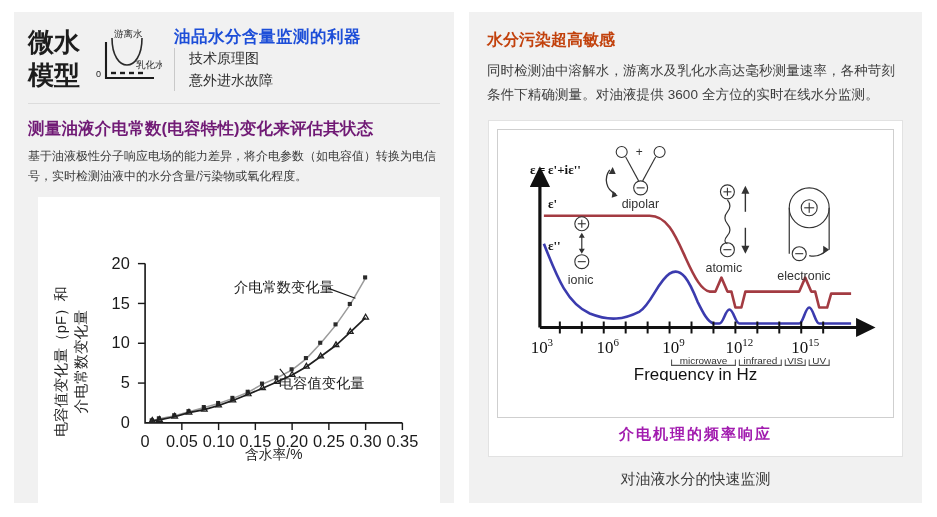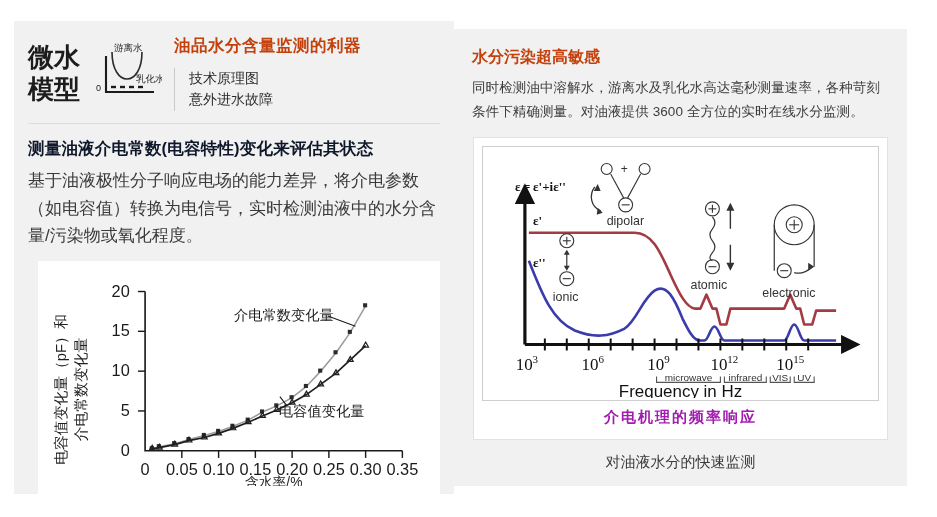--- a/index.html
+++ b/index.html
@@ -8,22 +8,22 @@
     width: 937px; height: 517px;
     background: #ffffff;
     font-family: "Liberation Sans", "DejaVu Sans", sans-serif;
     overflow: hidden;
   }
   .page {
     position: relative;
     width: 937px; height: 517px;
     background: #ffffff;
     display: flex;
+    gap: 15px;
     padding: 12px 15px 14px 14px;
-    align-items: center;
   }
 
   
   .panel {
     background: #f1f1f1;
     display: flex;
     flex-direction: column;
   }
   .panel-left  { width: 440px; }
   .panel-right { width: 453px; }
@@ -44,25 +44,25 @@
     white-space: nowrap;
   }
   .brand-mark {
     position: relative;
     width: 72px; height: 62px;
     flex: 0 0 auto;
   }
   .brand-mark svg { display: block; }
   .lh-text { flex: 1 1 auto; min-width: 0; padding-left: 2px; }
   .lh-title {
-    color: #c2410c;
+    color: #1d4ed8;
     font-size: 16.5px;
     font-weight: bold;
     letter-spacing: .5px;
-    margin-bottom: 11px;
+    margin-bottom: 0;
     white-space: nowrap;
   }
   .lh-grid {
     display: flex;
     align-items: stretch;
   }
   .lh-col {
     font-size: 14px;
     color: #2b2b2b;
     line-height: 1.55;
@@ -75,27 +75,27 @@
     height: 1px;
     background: #dcdcdc;
     margin: 2px 14px 0 14px;
   }
 
   
   .lbody { padding: 10px 14px 0 14px; }
   .h2 {
     font-size: 16.5px;
     font-weight: bold;
-    color: #0f172a;
+    color: #701a75;
     letter-spacing: .2px;
     margin: 4px 0 7px 0;
     white-space: nowrap;
   }
   .para {
-    font-size: 17px;
+    font-size: 12px;
     color: #3a3a3a;
     line-height: 1.62;
   }
 
   
   .card {
     background: #ffffff;
     margin: 11px 14px 0 24px;
     padding: 6px 8px 8px 6px;
     flex: 1 1 auto;

